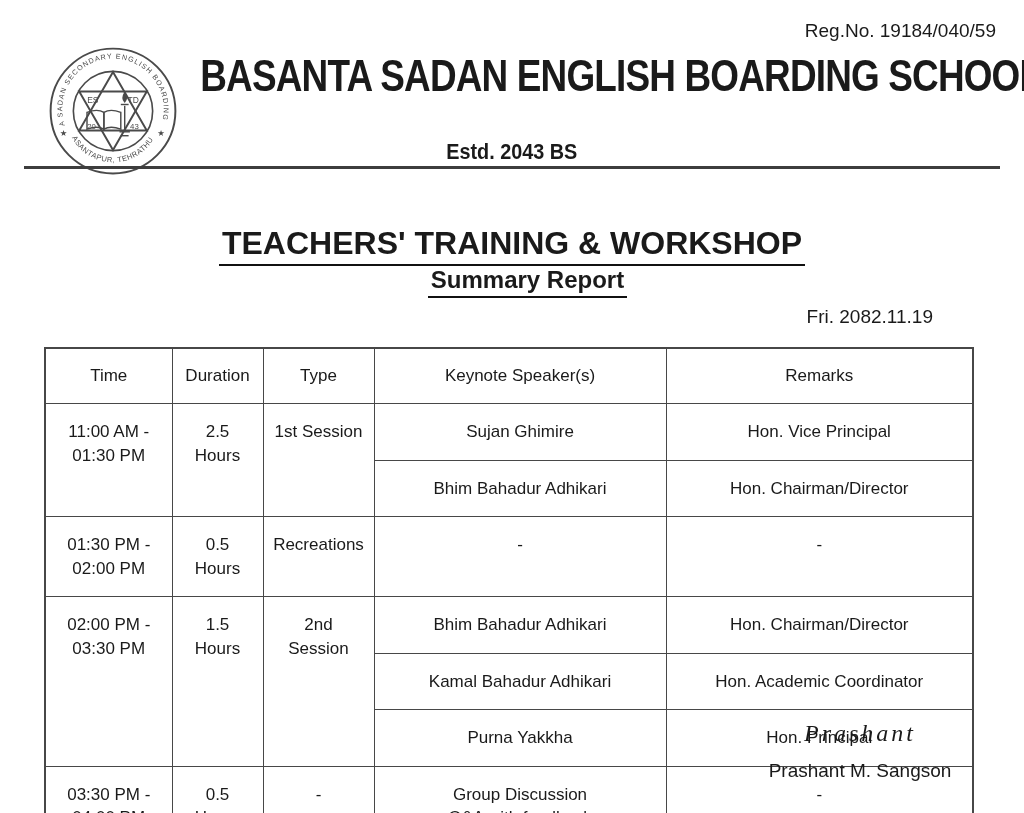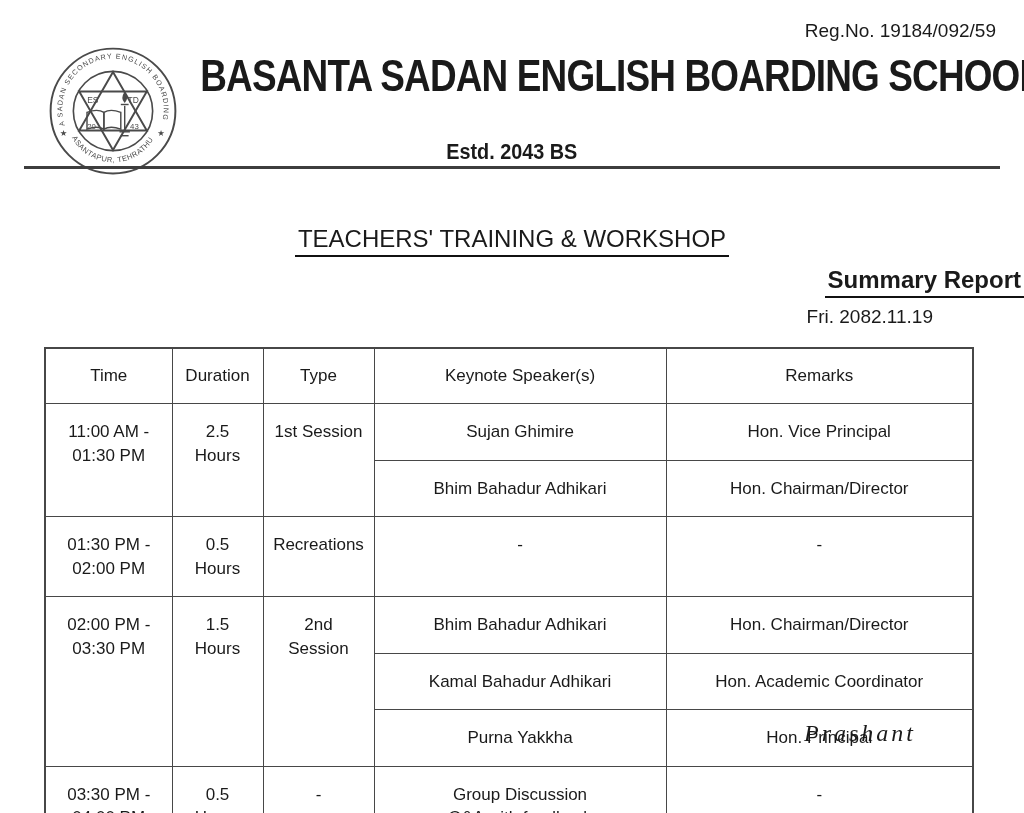--- a/index.html
+++ b/index.html
@@ -15,22 +15,22 @@
     display:inline-block;font-size:45px;font-weight:bold;letter-spacing:-1px;line-height:48px;
     transform:scaleX(.82);transform-origin:center;margin-left:108px;
   }
   .address-line{position:absolute;top:105px;left:0;right:0;text-align:center;white-space:nowrap;}
   .address-line .nm{display:inline-block;font-size:22px;font-weight:bold;transform:scaleX(.9);transform-origin:center;line-height:26px;}
   .estd-line{position:absolute;top:139px;left:0;right:0;text-align:center;white-space:nowrap;}
   .estd-line .nm{display:inline-block;font-size:22px;font-weight:bold;transform:scaleX(.9);transform-origin:center;line-height:26px;}
   .rule{position:absolute;top:166px;left:24px;width:976px;border-top:3px solid #3d3d3d;}
   
   .doc-title{position:absolute;top:225px;left:0;right:0;text-align:center;}
-  .doc-title .u{display:inline-block;font-size:24px;font-weight:normal;border-bottom:2.5px solid #111;padding:0 3px 2px 3px;}
-  .doc-subtitle{position:absolute;top:266px;left:0;right:0;text-align:right;margin-left:31px;}
+  .doc-title .u{display:inline-block;font-size:32px;font-weight:bold;border-bottom:2.5px solid #111;padding:0 3px 2px 3px;}
+  .doc-subtitle{position:absolute;top:266px;left:0;right:0;text-align:center;margin-left:31px;}
   .doc-subtitle .u{display:inline-block;font-size:24px;font-weight:bold;border-bottom:2.5px solid #111;padding:0 3px 2px 3px;}
   .doc-date{position:absolute;top:306px;right:91px;font-size:19px;}
   
   table.schedule{
     position:absolute;top:347px;left:44px;width:928px;
     border-collapse:collapse;table-layout:fixed;
     font-size:17px;text-align:center;border:2.5px solid #474747;
   }
   table.schedule th, table.schedule td{
     border:1.5px solid #474747;vertical-align:top;padding:16px 2px;
@@ -45,21 +45,21 @@
   }
   .sig-name{font-size:19px;margin-top:14px;line-height:22px;}
   .sig-role{font-size:19px;margin-top:5px;line-height:22px;}
   .sig-role .role2{font-size:16px;}
 </style>
 </head>
 <body>
 
 <div class="page">
 
-  <div class="regno">Reg.No. 19184/092/59</div>
+  <div class="regno">Reg.No. 19184/040/59</div>
 
   <svg class="logo" viewBox="0 0 200 200" xmlns="http://www.w3.org/2000/svg">
     <defs>
       <path id="arcTop" d="M 26,122 A 78,78 0 1 1 174,122" fill="none"></path>
       <path id="arcBottom" d="M 36,140 A 72,72 0 0 0 164,140" fill="none"></path>
     </defs>
     <circle cx="100" cy="100" r="96" fill="#ffffff" stroke="#4a4a4a" stroke-width="3"></circle>
     <circle cx="100" cy="100" r="61" fill="none" stroke="#4a4a4a" stroke-width="2.5"></circle>
     <text font-size="11" letter-spacing="1.6" fill="#4a4a4a" font-family="Liberation Sans, sans-serif">
       <textPath href="#arcTop" startOffset="50%" text-anchor="middle">BASANTA SADAN SECONDARY ENGLISH BOARDING SCHOOL</textPath>
@@ -173,15 +173,16 @@
         <td>-</td>
         <td>Group Discussion
 Q&amp;A with feedback</td>
         <td>-</td>
       </tr>
     </tbody>
   </table>
 
   <div class="sig">
     <div class="sig-script">Prashant</div>
+    <div class="sig-name">Prashant M. Sangson</div>
   </div>
 
 </div>
 
 </body></html>

